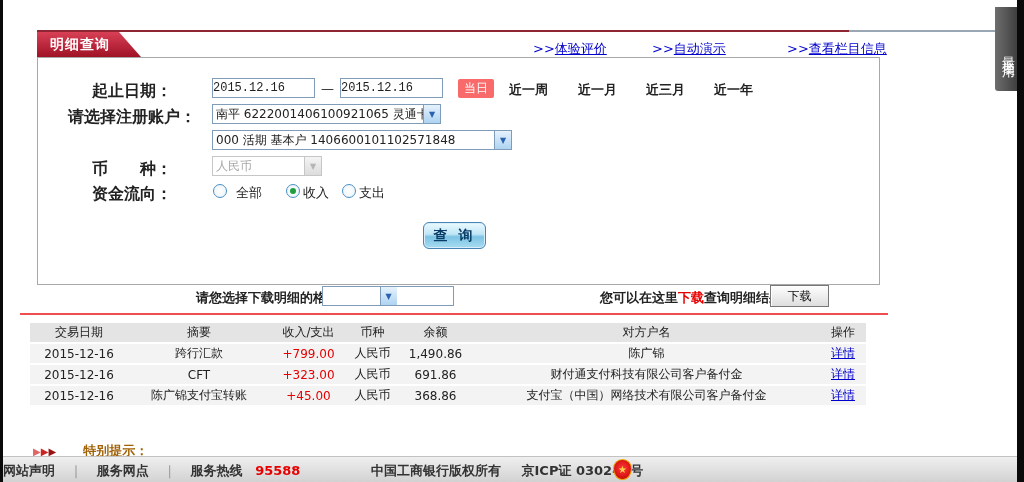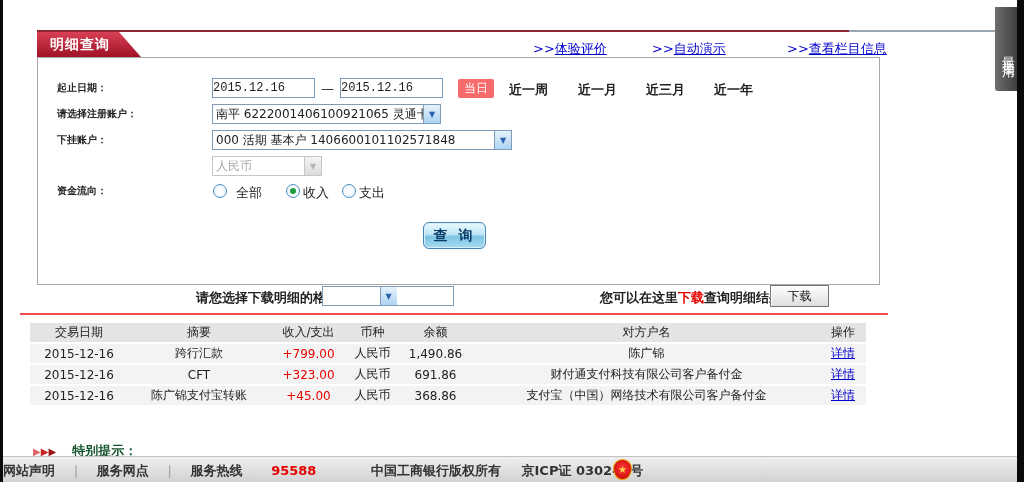--- a/index.html
+++ b/index.html
@@ -29,21 +29,21 @@
 
   
   #recent-tab { position:absolute; left:995px; top:7px; width:22px; height:84px;
     background:linear-gradient(to right,#6e6e6e,#3f3f3f); color:#fff; font-size:13px;
     writing-mode:vertical-rl; text-orientation:upright; text-align:center; letter-spacing:3px;
     padding-top:6px; border-radius:0 0 0 3px; cursor:pointer; }
 
   
   #form-panel { position:absolute; left:37px; top:57px; width:843px; height:228px; border:1px solid #a8a8a8; background:#fff; }
 
-  .flabel { position:absolute; left:57px; width:150px; text-align:left; font-size:10px; font-weight:bold; color:#222; white-space:nowrap; }
+  .flabel { position:absolute; left:57px; width:150px; text-align:center; font-size:16px; font-weight:bold; color:#222; white-space:nowrap; }
   .txt-input { position:absolute; height:20px; border:1px solid #7f9db9; background:#fff; font-size:12px; text-align:left; color:#222; font-family:Liberation Mono, monospace; }
   .dash { position:absolute; font-size:13px; color:#222; }
 
   .xp-select { position:absolute; height:20px; border:1px solid #7f9db9; background:#fff; display:flex; align-items:center; font-size:12px; color:#222; cursor:pointer; }
   .xp-select .val { flex:1; padding:0 3px; white-space:nowrap; overflow:hidden; }
   .xp-select .arrow { width:17px; height:100%; border-left:1px solid #7f9db9; background:linear-gradient(#e6f2fc,#aed3f2); color:#2a62b0; font-size:8px; display:flex; align-items:center; justify-content:center; }
   .xp-select.disabled { border-color:#c6c6c6; cursor:default; }
   .xp-select.disabled .val { color:#a9a9a9; }
   .xp-select.disabled .arrow { border-left-color:#c6c6c6; background:linear-gradient(#f4f4f4,#dcdcdc); color:#b5b5b5; }
 
@@ -77,28 +77,28 @@
   #result-table th { background:#e4e4e4; font-weight:normal; height:17px; padding:1px 2px; white-space:nowrap; overflow:hidden; }
   #result-table td { background:#f3f3f3; height:17px; padding:1px 2px; text-align:center; white-space:nowrap; overflow:hidden; }
   #result-table .amt { color:#e60000; }
   #result-table .detail-link { color:#0000cc; text-decoration:underline; cursor:pointer; }
   .c0{width:98px;} .c1{width:142px;} .c2{width:77px;} .c3{width:51px;} .c4{width:75px;} .c5{width:347px;} .c6{width:46px;}
 
   
   #notice { position:absolute; left:33px; top:442px; font-size:13px; white-space:nowrap; }
   #notice .tri { font-size:10px; }
   #notice .t0{color:#e06666;} #notice .t1{color:#cc2222;} #notice .t2{color:#991111;}
-  #notice .nlabel { margin-left:12px; font-weight:bold; color:#14532d; }
+  #notice .nlabel { margin-left:23px; font-weight:bold; color:#a16207; }
 
   
   #footer { position:absolute; left:3px; top:456px; width:1014px; height:26px;
     background:linear-gradient(#efefef,#d2d2d2); border-top:1px solid #c2c2c2; font-size:13px; color:#333; }
   #footer-left { position:absolute; left:0; top:5px; font-weight:bold; white-space:nowrap; }
   #footer-left .fsep { color:#888; margin:0 10px; font-weight:normal; }
-  #footer-left .hotline { color:#e60000; margin-left:24px; }
+  #footer-left .hotline { color:#e60000; margin-left:8px; }
   #footer-left a { color:#333; text-decoration:none; cursor:pointer; }
   #footer-center { position:absolute; left:368px; top:5px; font-weight:bold; white-space:nowrap; }
   #footer-center .icp { margin-left:16px; }
   #emblem { position:absolute; left:610px; top:2px; width:19px; height:21px; background:radial-gradient(circle at 50% 45%,#ff3b3b 0%,#d40f0f 70%);
     border:1px solid #e8a80c; border-radius:50% 50% 46% 46%/44% 44% 56% 56%;
     color:#ffd24a; font-size:10px; text-align:center; line-height:20px; }
 </style>
 </head>
 <body>
 
@@ -134,26 +134,26 @@
   <div id="qr-1" class="quick-range">近一月</div>
   <div id="qr-2" class="quick-range">近三月</div>
   <div id="qr-3" class="quick-range">近一年</div>
 
   <div class="flabel" style="top:107px;">请选择注册账户：</div>
   <div class="xp-select" style="left:212px;top:104px;width:229px;">
     <span class="val">南平  6222001406100921065  灵通卡</span>
     <span class="arrow">▼</span>
   </div>
 
-  <div class="flabel" style="top:133px;">下挂账户：</div>
   <div class="xp-select" style="left:212px;top:130px;width:300px;">
     <span class="val">000  活期  基本户  1406600101102571848</span>
     <span class="arrow">▼</span>
   </div>
 
+  <div class="flabel" style="top:159px;">币　　种：</div>
   <div class="xp-select disabled" style="left:212px;top:156px;width:110px;">
     <span class="val">人民币</span>
     <span class="arrow">▼</span>
   </div>
 
   <div class="flabel" style="top:184px;">资金流向：</div>
   <div class="radio" style="left:213px;"></div>
   <div class="radio-label" style="left:236px;">全部</div>
   <div class="radio checked" style="left:286px;"></div>
   <div class="radio-label" style="left:303px;">收入</div>

